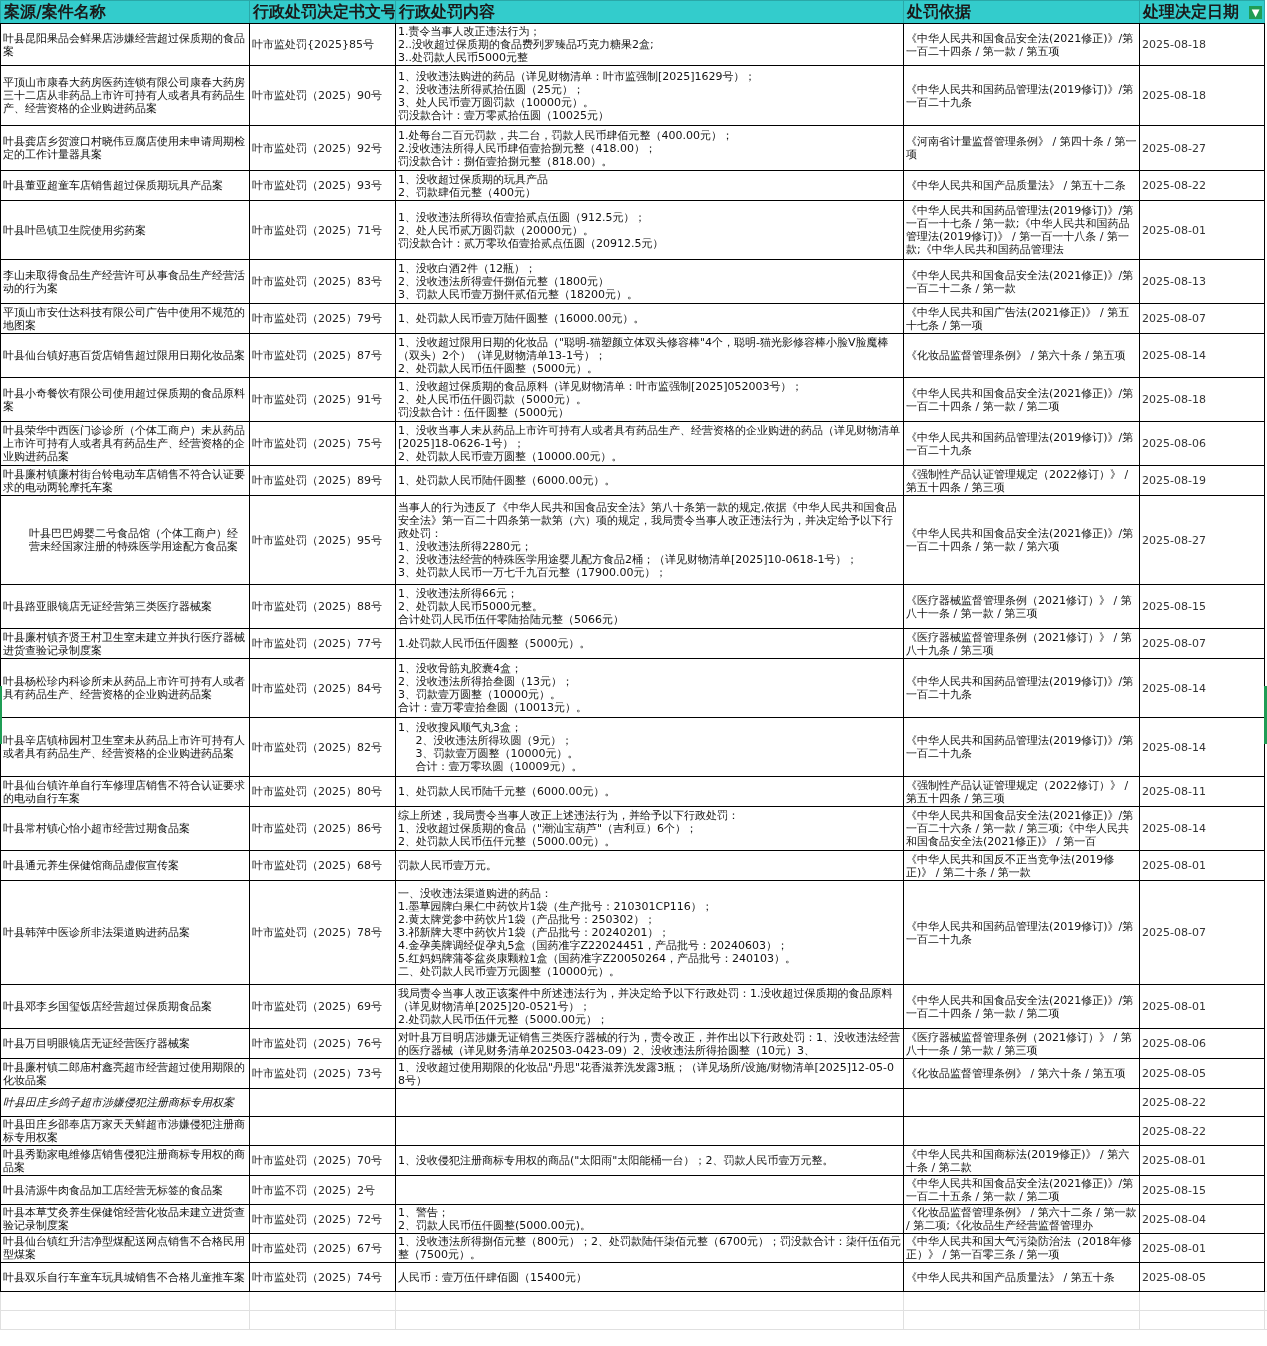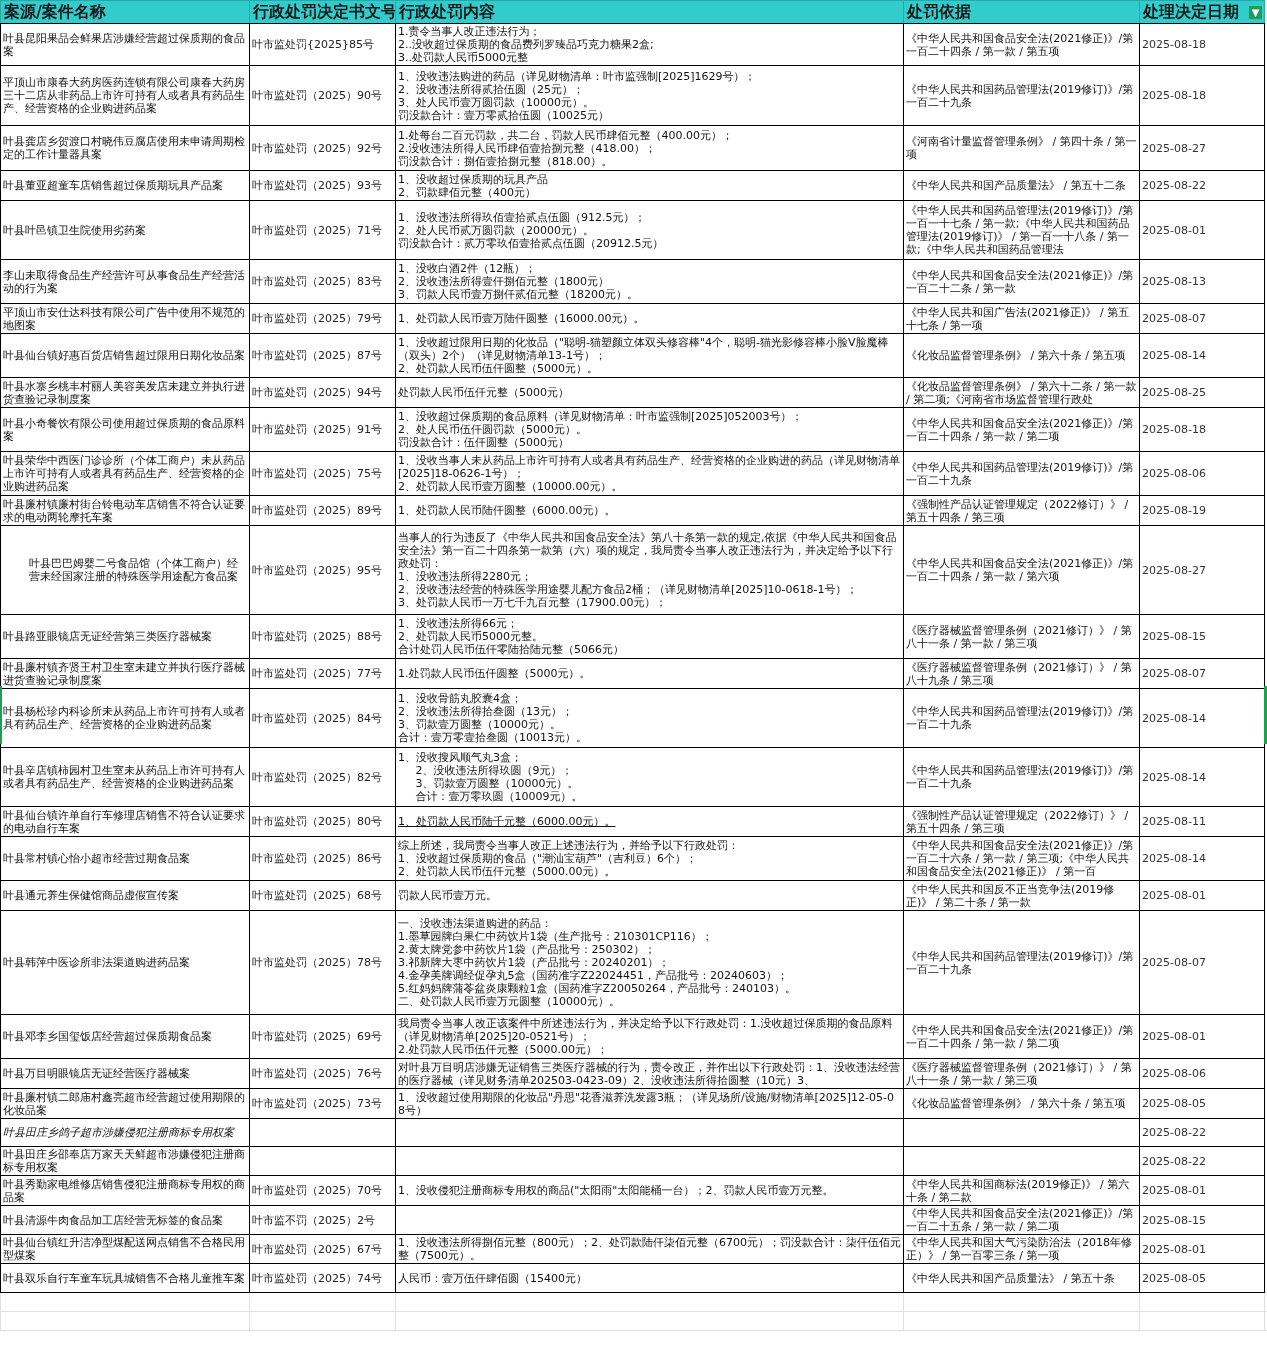--- a/index.html
+++ b/index.html
@@ -112,28 +112,20 @@
         </tr>
         <tr style="height: 44px;">
           <td class="pre" style="height: 41px;">叶县仙台镇好惠百货店销售超过限用日期化妆品案</td>
           <td class="doc" style="height: 41px;">叶市监处罚（2025）87号</td>
           <td class="pre" style="height: 41px;">1、没收超过限用日期的化妆品（"聪明-猫塑颜立体双头修容棒"4个，聪明-猫光影修容棒小脸V脸魔棒（双头）2个）（详见财物清单13-1号）；
 2、处罚款人民币伍仟圆整（5000元）。</td>
           <td class="pre" style="height: 41px;">《化妆品监督管理条例》 / 第六十条 / 第五项</td>
           <td class="date" style="height: 41px;">2025-08-14</td>
           <td class="edge"></td>
         </tr>
-        <tr style="height: 30px;">
-          <td class="pre" style="height: 27px;">叶县水寨乡桃丰村丽人美容美发店未建立并执行进货查验记录制度案</td>
-          <td class="doc" style="height: 27px;">叶市监处罚（2025）94号</td>
-          <td class="pre" style="height: 27px;">处罚款人民币伍仟元整（5000元）</td>
-          <td class="pre" style="height: 27px;">《化妆品监督管理条例》 / 第六十二条 / 第一款 / 第二项;《河南省市场监督管理行政处</td>
-          <td class="date" style="height: 27px;">2025-08-25</td>
-          <td class="edge"></td>
-        </tr>
         <tr style="height: 44px;">
           <td class="pre" style="height: 41px;">叶县小奇餐饮有限公司使用超过保质期的食品原料案</td>
           <td class="doc" style="height: 41px;">叶市监处罚（2025）91号</td>
           <td class="pre" style="height: 41px;">1、没收超过保质期的食品原料（详见财物清单：叶市监强制[2025]052003号）；
 2、处人民币伍仟圆罚款（5000元）。
 罚没款合计：伍仟圆整（5000元）</td>
           <td class="pre" style="height: 41px;">《中华人民共和国食品安全法(2021修正)》/第一百二十四条 / 第一款 / 第二项</td>
           <td class="date" style="height: 41px;">2025-08-18</td>
           <td class="edge"></td>
         </tr>
@@ -201,21 +193,21 @@
      2、没收违法所得玖圆（9元）；
      3、罚款壹万圆整（10000元）。
      合计：壹万零玖圆（10009元）。</td>
           <td class="pre" style="height: 56px;">《中华人民共和国药品管理法(2019修订)》/第一百二十九条</td>
           <td class="date" style="height: 56px;">2025-08-14</td>
           <td class="edge"></td>
         </tr>
         <tr style="height: 30px; padding-left: 20px;">
           <td class="pre" style="height: 27px;">叶县仙台镇许单自行车修理店销售不符合认证要求的电动自行车案</td>
           <td class="doc" style="height: 27px;">叶市监处罚（2025）80号</td>
-          <td class="pre" style="height: 27px; text-decoration: underline;">1、处罚款人民币陆千元整（6000.00元）。</td>
+          <td class="pre" style="height: 27px;">1、处罚款人民币陆千元整（6000.00元）。</td>
           <td class="pre" style="height: 27px;">《强制性产品认证管理规定（2022修订）》 / 第五十四条 / 第三项</td>
           <td class="date" style="height: 27px;">2025-08-11</td>
           <td class="edge"></td>
         </tr>
         <tr style="height: 44px;">
           <td class="pre" style="height: 41px;">叶县常村镇心怡小超市经营过期食品案</td>
           <td class="doc" style="height: 41px;">叶市监处罚（2025）86号</td>
           <td class="pre" style="height: 41px;">综上所述，我局责令当事人改正上述违法行为，并给予以下行政处罚：
 1、没收超过保质期的食品（"潮汕宝葫芦"（吉利豆）6个）；
 2、处罚款人民币伍仟元整（5000.00元）。</td>
@@ -296,20 +288,29 @@
         </tr>
         <tr style="height: 29px;">
           <td class="pre" style="height: 26px;">叶县清源牛肉食品加工店经营无标签的食品案</td>
           <td class="doc" style="height: 26px;">叶市监不罚（2025）2号</td>
           <td class="pre" style="height: 26px;"></td>
           <td class="pre" style="height: 26px;">《中华人民共和国食品安全法(2021修正)》/第一百二十五条 / 第一款 / 第二项</td>
           <td class="date" style="height: 26px;">2025-08-15</td>
           <td class="edge"></td>
         </tr>
         <tr style="height: 29px;">
+          <td class="pre" style="height: 26px;">叶县本草艾灸养生保健馆经营化妆品未建立进货查验记录制度案</td>
+          <td class="doc" style="height: 26px;">叶市监处罚（2025）72号</td>
+          <td class="pre" style="height: 26px;">1、警告；
+2、罚款人民币伍仟圆整(5000.00元)。</td>
+          <td class="pre" style="height: 26px;">《化妆品监督管理条例》 / 第六十二条 / 第一款 / 第二项;《化妆品生产经营监督管理办</td>
+          <td class="date" style="height: 26px;">2025-08-04</td>
+          <td class="edge"></td>
+        </tr>
+        <tr style="height: 29px;">
           <td class="pre" style="height: 26px;">叶县仙台镇红升洁净型煤配送网点销售不合格民用型煤案</td>
           <td class="doc" style="height: 26px;">叶市监处罚（2025）67号</td>
           <td class="pre" style="height: 26px;">1、没收违法所得捌佰元整（800元）；2、处罚款陆仟柒佰元整（6700元）；罚没款合计：柒仟伍佰元整（7500元）。</td>
           <td class="pre" style="height: 26px;">《中华人民共和国大气污染防治法（2018年修正）》 / 第一百零三条 / 第一项</td>
           <td class="date" style="height: 26px;">2025-08-01</td>
           <td class="edge"></td>
         </tr>
         <tr style="height: 23px;">
           <td class="pre" style="height: 26px;">叶县双乐自行车童车玩具城销售不合格儿童推车案</td>
           <td class="doc" style="height: 26px;">叶市监处罚（2025）74号</td>

